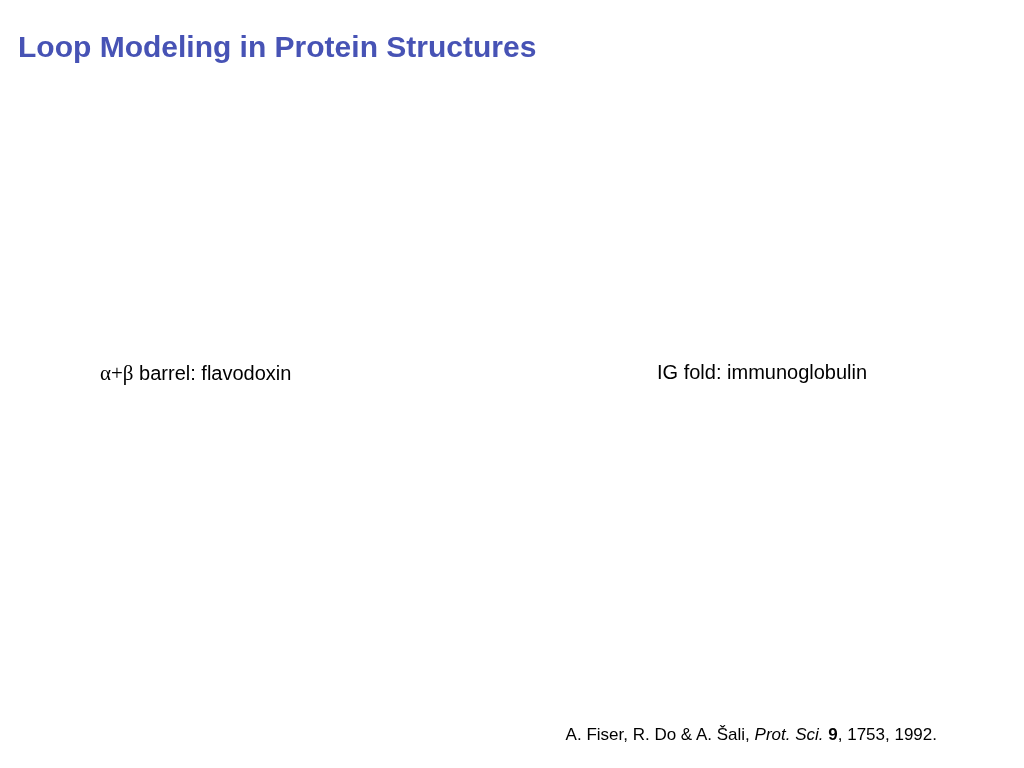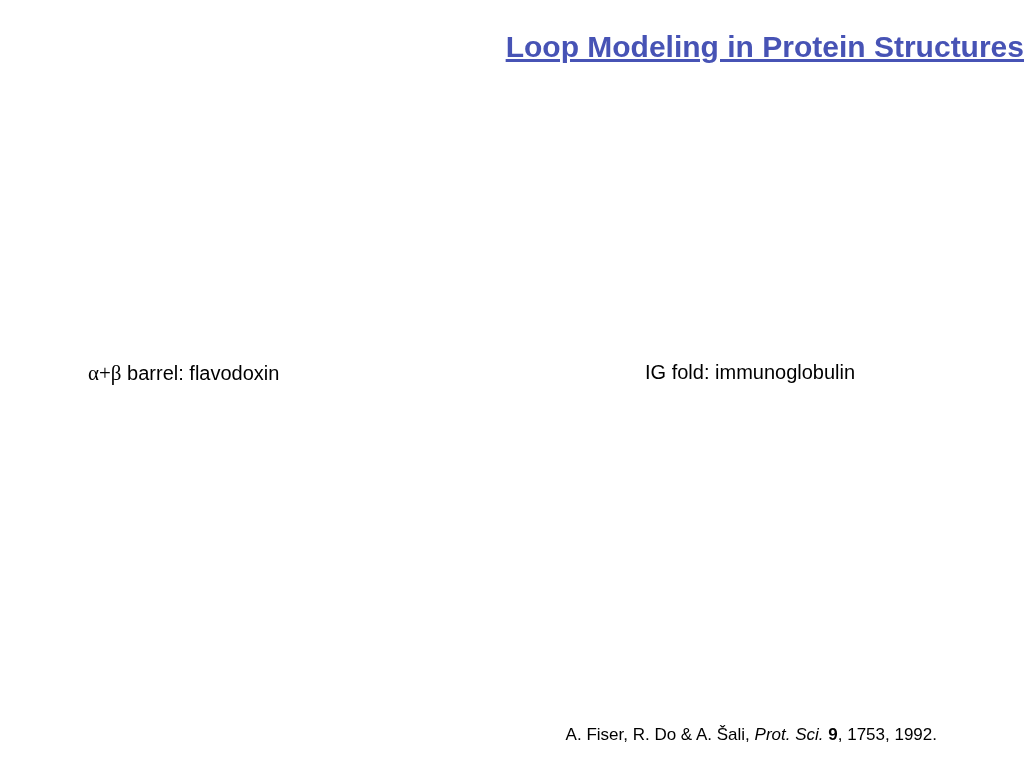--- a/index.html
+++ b/index.html
@@ -21,33 +21,33 @@
     width: 1024px;
     height: 768px;
     background: var(--bg);
   }
   .title {
     position: absolute;
     top: 30px;
     left: 0;
     width: 100%;
     margin: 0;
-    text-align: right;
+    text-align: left;
     text-indent: 18px;
     font-size: 30px;
     font-weight: bold;
     color: var(--title-color);
     letter-spacing: 0px;
-    text-decoration: underline;
   }
   .label {
     position: absolute;
     font-size: 20px;
     color: var(--body-text);
     white-space: pre;
+    margin-left: 12px;
   }
   .label-flavodoxin { left: 88px;  top: 361px; }
   .label-ig         { left: 645px; top: 361px; text-align: center; }
   .label-antiparallel { left: 105px; top: 687px; }
   .greek {
     font-family: "Liberation Serif", serif;
     font-size: 21px;
   }
   .citation {
     position: absolute;

